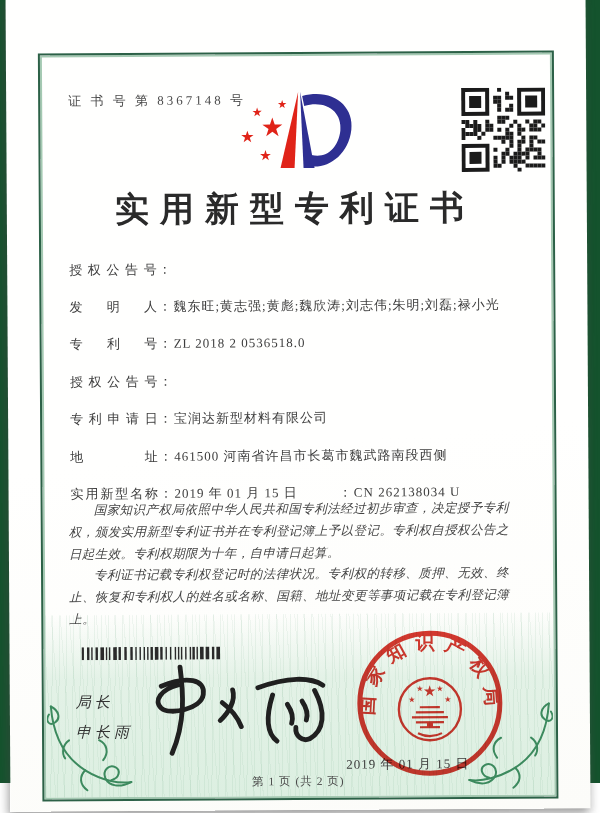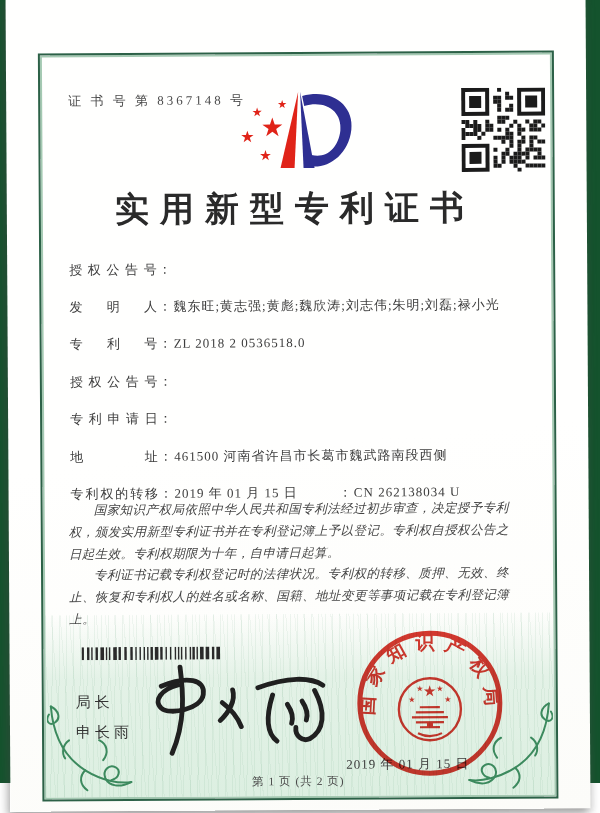--- a/index.html
+++ b/index.html
@@ -52,21 +52,21 @@
   .grant-group2{margin-left:40px;display:flex;align-items:center;}
   .grant-group2 .flabel2{letter-spacing:2px;}
 
   .paras{
     position:absolute;left:60px;top:505px;width:440px;
     font-size:12.5px;line-height:21.8px;color:#454545;
     text-align:justify;font-style:italic;letter-spacing:.4px;
   }
   .paras p{margin:0;text-indent:2em;}
 
-  .signer{position:absolute;left:66px;top:692px;font-size:15px;color:#333;letter-spacing:4px;line-height:30px;}
+  .signer{position:absolute;left:66px;top:692px;font-size:15px;color:#333;letter-spacing:4px;line-height:30px;font-style:italic;}
   .signature{position:absolute;left:120px;top:666px;width:210px;height:100px;}
 
   .seal{position:absolute;left:344px;top:634px;width:152px;height:152px;mix-blend-mode:multiply;opacity:.92;}
   .seal-date{
     position:absolute;left:336px;top:762px;font-size:13px;color:#3a3a3a;
     letter-spacing:1px;z-index:0;
   }
   .footer{
     position:absolute;left:32px;top:780px;width:512px;text-align:center;
     font-size:11.5px;color:#4a4a4a;letter-spacing:1px;
@@ -259,28 +259,29 @@
           <span class="fcolon">：</span>
         <span class="fvalue">ZL 2018 2 0536518.0</span>
       </div>
       <div class="field">
         <span class="flabel">授权公告号</span>
           <span class="fcolon">：</span>
       </div>
       <div class="field">
         <span class="flabel">专利申请日</span>
           <span class="fcolon">：</span>
+        <span class="fvalue">宝润达新型材料有限公司</span>
       </div>
       <div class="field">
         <span class="flabel">地址</span>
           <span class="fcolon">：</span>
         <span class="fvalue">461500 河南省许昌市长葛市魏武路南段西侧</span>
       </div>
       <div class="field">
-        <span class="flabel">专利权的转移</span>
+        <span class="flabel">实用新型名称</span>
           <span class="fcolon">：</span>
         <span class="fvalue">2019 年 01 月 15 日</span>
         <span class="grant-group2">
             <span class="fcolon">：</span>
           <span class="fvalue">CN 262138034 U</span>
         </span>
       </div>
     </div>
 
     <div class="paras">

